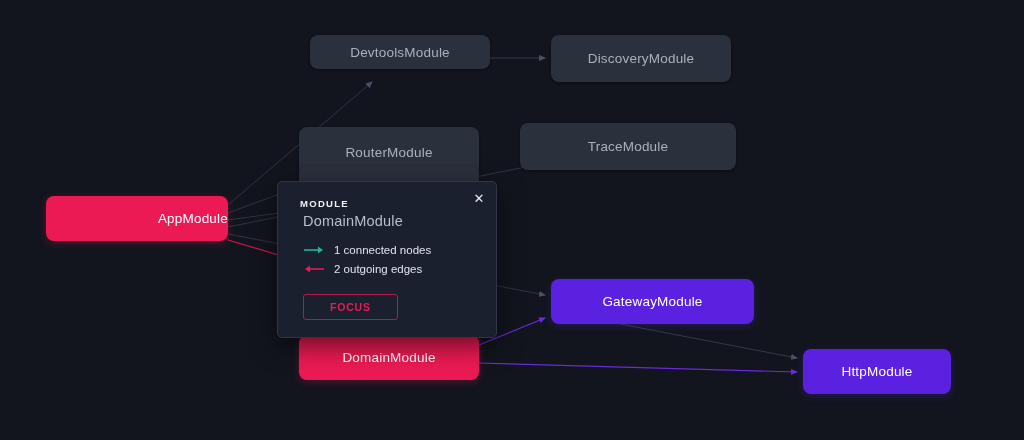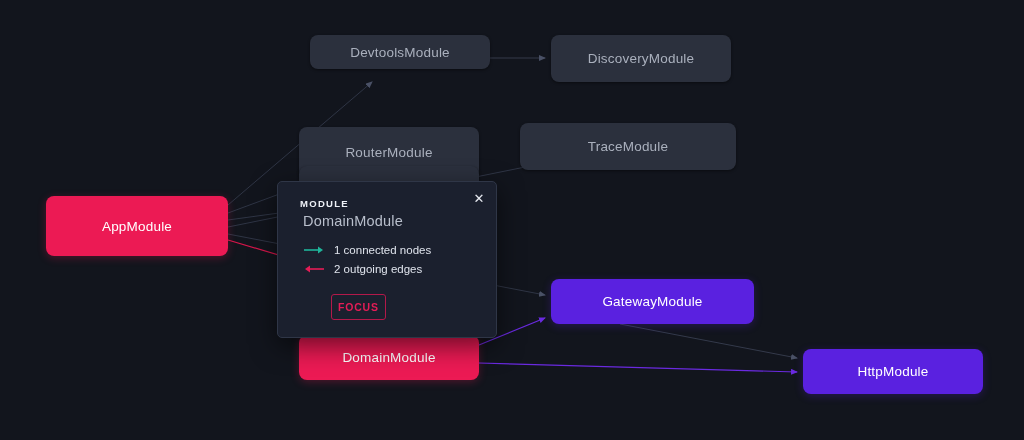--- a/index.html
+++ b/index.html
@@ -119,23 +119,22 @@
   }
   .pop-btn {
     border: 1px solid #b3194a;
     background: transparent;
     color: #e51c56;
     font-family: "Liberation Sans", sans-serif;
     font-size: 10.5px;
     font-weight: bold;
     letter-spacing: 0.8px;
     border-radius: 3px;
-    padding: 6px 6px;
+    padding: 6px 26px;
     cursor: pointer;
-    margin-left: 28px;
   }
 </style>
 </head>
 <body>
 
 <div id="stage">
 
   <svg id="edge-layer" viewBox="0 0 1024 440" xmlns="http://www.w3.org/2000/svg">
     <defs>
       <marker id="ah-dim" markerWidth="7" markerHeight="7" refX="6" refY="3" orient="auto" markerUnits="userSpaceOnUse">
@@ -175,30 +174,30 @@
       </div>
       <div class="node dim" style="left: 299px; top: 112px; width: 180px; height: 51px; margin-top: 15px;">
         <span>RouterModule</span>
       </div>
       <div class="node dim" style="left: 520px; top: 123px; width: 216px; height: 47px;">
         <span>TraceModule</span>
       </div>
       <div class="node dim" style="left: 299px; top: 166px; width: 180px; height: 40px;">
         <span></span>
       </div>
-      <div class="node accent-pink" style="left: 46px; top: 196px; width: 182px; height: 60px;">
+      <div class="node accent-pink" style="left: 46px; top: 196px; width: 182px; height: 45px; justify-content: flex-end;">
         <span>AppModule</span>
       </div>
       <div class="node accent-purple" style="left: 551px; top: 279px; width: 203px; height: 45px;">
         <span>GatewayModule</span>
       </div>
       <div class="node accent-pink" style="left: 299px; top: 335px; width: 180px; height: 45px;">
         <span>DomainModule</span>
       </div>
-      <div class="node accent-purple" style="left: 803px; top: 349px; width: 180px; height: 45px;">
+      <div class="node accent-purple" style="left: 803px; top: 349px; width: 148px; height: 45px;">
         <span>HttpModule</span>
       </div>
     </div>
 
   <div id="popup">
     <div id="popup-close">✕</div>
     <div class="pop-kicker">MODULE</div>
     <div class="pop-title">DomainModule</div>
 
     <div class="stat-row r1">

